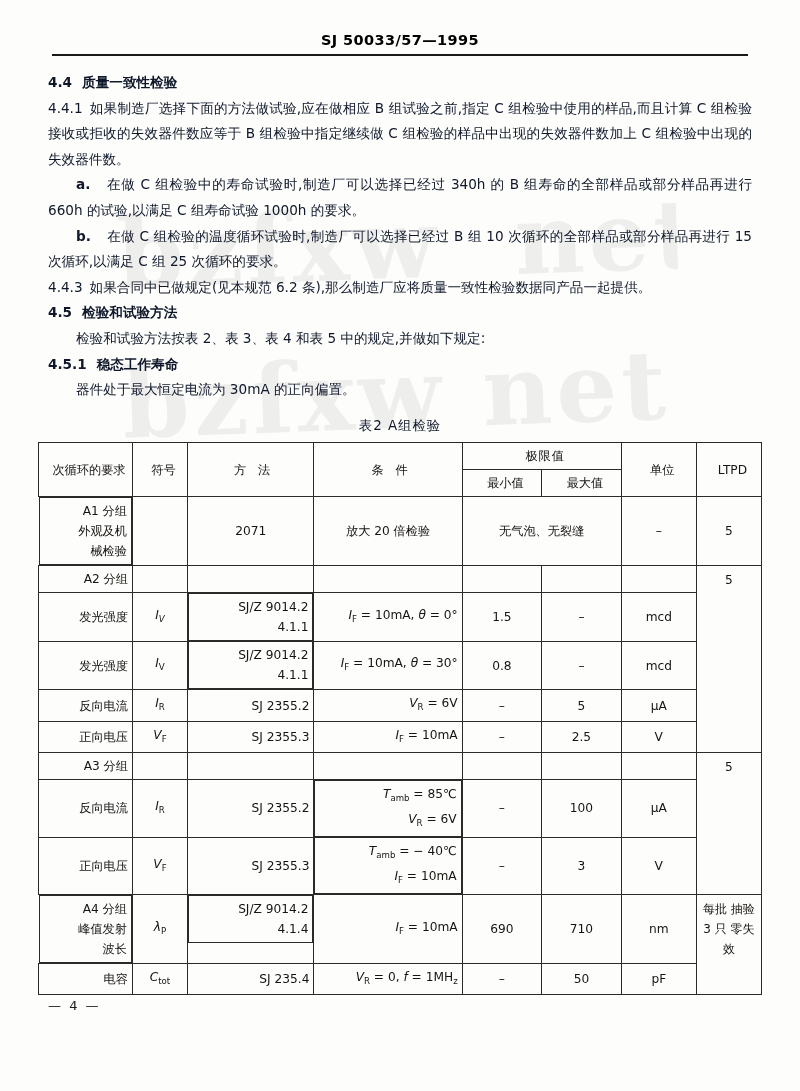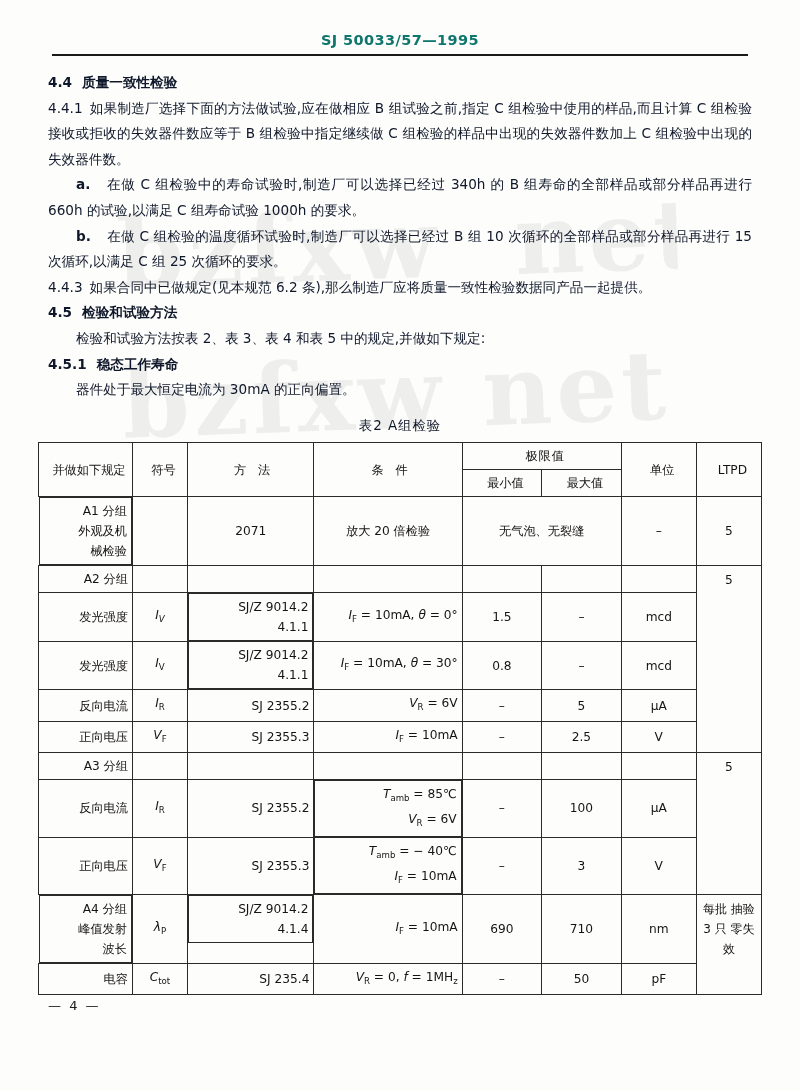--- a/index.html
+++ b/index.html
@@ -48,21 +48,21 @@
   }
 
   
   .run-head {
     text-align: center;
     font-family: "DejaVu Sans", "Liberation Sans", sans-serif;
     font-size: 14.5px;
     font-weight: bold;
     letter-spacing: 0.4px;
     padding-top: 32px;
-    color: #0f766e;
+    color: #000000;
   }
   .head-rule {
     margin: 6px 52px 0 52px;
     height: 2px;
     background: #1b1b1b;
   }
 
   
   .body-block {
     margin: 14px 48px 0 48px;
@@ -204,21 +204,21 @@
             <col class="c2">
             <col class="c3">
             <col class="c4">
           <col class="c5">
             <col class="c6">
             <col class="c7">
             <col class="c8">
         </colgroup>
         <thead>
           <tr>
-            <th rowspan="2">并做如下规定</th>
+            <th rowspan="2">次循环的要求</th>
             <th rowspan="2">符号</th>
             <th rowspan="2" class="spaced2">方  法</th>
             <th rowspan="2" class="spaced2">条  件</th>
             <th colspan="2" class="hdr-limit">极限值</th>
             <th rowspan="2">单位</th>
             <th rowspan="2">LTPD</th>
           </tr>
           <tr>
             <th>最小值</th>
             <th>最大值</th>

